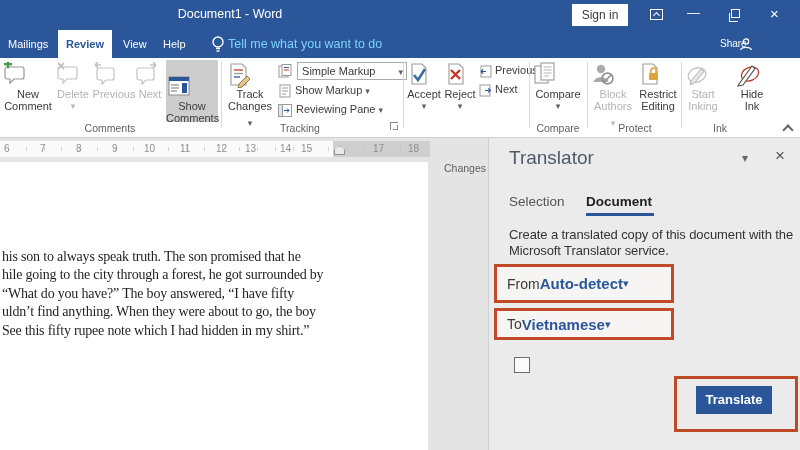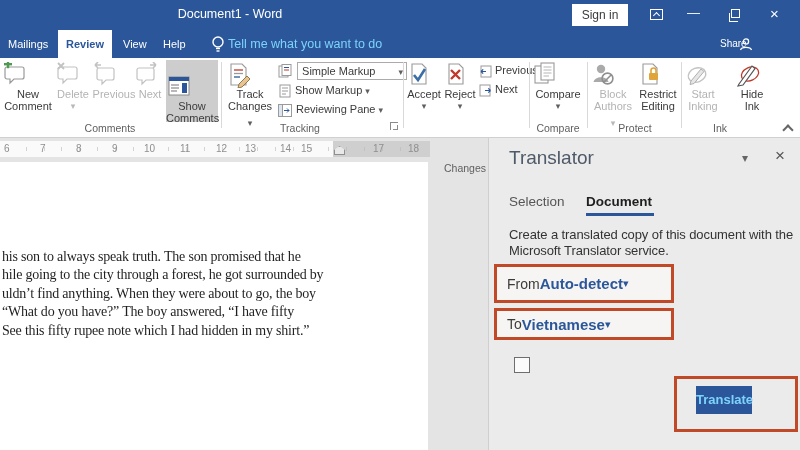--- a/index.html
+++ b/index.html
@@ -82,22 +82,22 @@
   .dd-to { top:170px; height:32px; }
   .dd-inner { position:absolute; left:10px; top:0; height:100%; display:flex; align-items:center; gap:0; }
   .dd-label { font-size:14px; color:#3b3b3b; }
   .dd-value { font-size:15px; font-weight:bold; color:#2b579a; }
   .dd-caret { font-size:11px; color:#2b579a; }
   .chkbox { position:absolute; left:25px; top:219px; width:16px; height:16px;
     border:1px solid #6e6e6e; background:#fbfbfb; }
   .chklabel { position:absolute; left:57px; top:220px; font-size:13px; color:#444; }
   .translate-hl { position:absolute; left:185px; top:238px; width:124px; height:56px;
     border:3px solid #c04a28; }
-  .translate-btn { position:absolute; left:207px; top:248px; width:56px; height:28px;
-    background:#2b579a; color:#7dd3fc; font-size:13px; font-weight:bold; text-align:center; line-height:28px;
+  .translate-btn { position:absolute; left:207px; top:248px; width:76px; height:28px;
+    background:#2b579a; color:#ffffff; font-size:13px; font-weight:bold; text-align:center; line-height:28px;
     border:none; }
   
   svg { display:block; }
 </style>
 </head>
 <body>
 
 <div class="titlebar">
   <div class="title-text">Document1 - Word</div>
   <div class="signin-btn">Sign in</div>
@@ -360,22 +360,22 @@
   <span class="rn" style="left:301px">15</span>
   <span class="rn" style="left:373px">17</span>
   <span class="rn" style="left:408px">18</span>
   <div class="rmarker"></div>
 </div>
 
 <div class="page">
   <div class="doctext">
     <div>his son to always speak truth. The son promised that he</div>
     <div>hile going to the city through a forest, he got surrounded by</div>
+    <div>“What do you have?” The boy answered, “I have fifty</div>
     <div>uldn’t find anything. When they were about to go, the boy</div>
-    <div>“What do you have?” The boy answered, “I have fifty</div>
     <div>See this fifty rupee note which I had hidden in my shirt.”</div>
   </div>
 </div>
 
 <div class="pane">
   <div class="pane-title">Translator</div>
   <div class="pane-caret">▾</div>
   <div class="pane-close">×</div>
 
   <div class="ptab" style="left:20px;">Selection</div>

